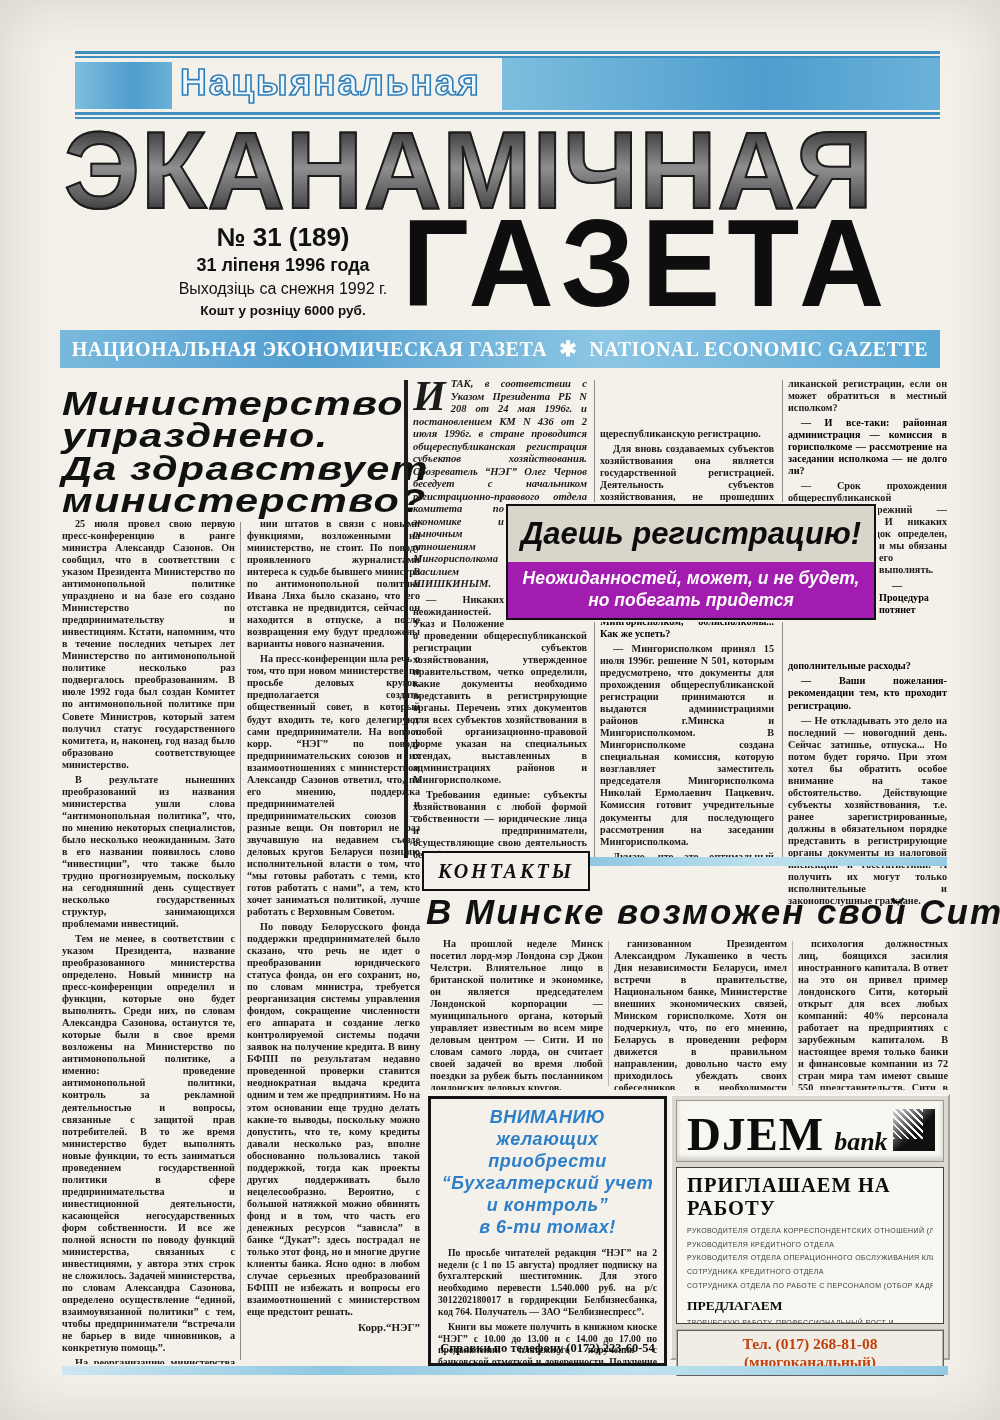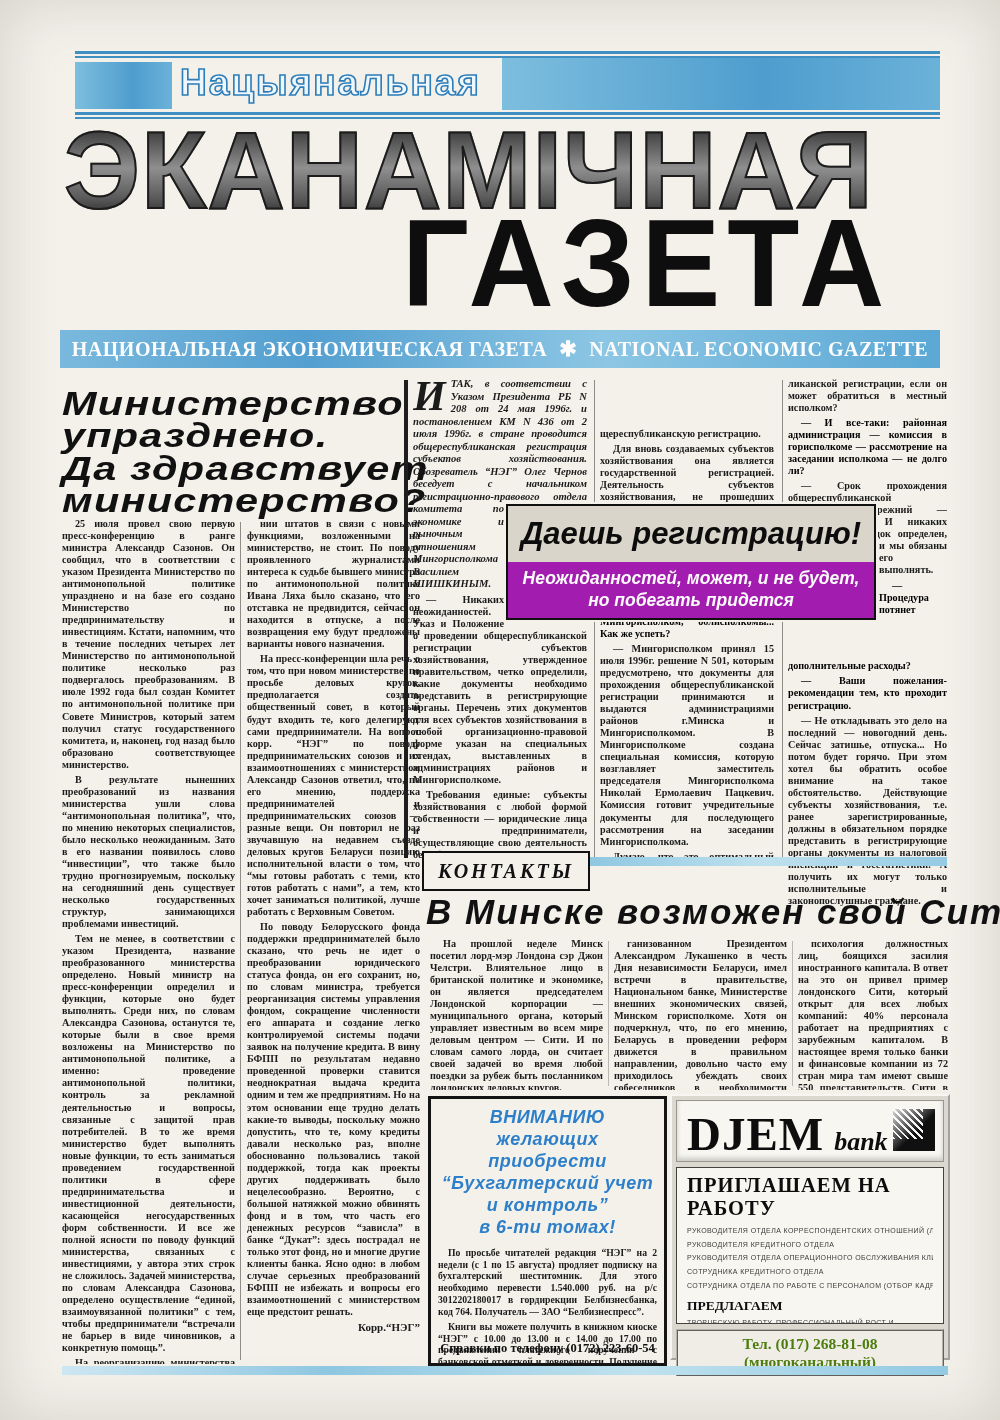--- a/index.html
+++ b/index.html
@@ -91,37 +91,43 @@
              background-size:30px 30px,100% 100%;background-repeat:no-repeat;}
   .bank-mid{background:#f7f6f1;border:1.5px solid #44423d;margin-top:5px;height:157px;padding:4px 10px;
             box-sizing:border-box;overflow:hidden;}
   .bank-title{font-weight:bold;font-size:20.5px;letter-spacing:1px;color:#0d0d0d;margin:2px 0 4px;}
   .pos-line{font-family:"Liberation Sans","DejaVu Sans",sans-serif;font-size:7px;letter-spacing:.4px;
             color:#3a3a3a;line-height:1.95;white-space:nowrap;overflow:hidden;}
   .bank-offer-title{font-weight:bold;font-size:13.5px;color:#0d0d0d;margin:6px 0 2px;}
   .bank-offer{font-family:"Liberation Sans","DejaVu Sans",sans-serif;font-size:7px;letter-spacing:.4px;
               color:#3a3a3a;line-height:1.95;}
   .bank-phone{background:#efede6;border:2px ridge #b5b2aa;margin-top:5px;text-align:center;
-              font-weight:bold;font-size:15.5px;color:#4d7c0f;padding:4px 0 3px;}
+              font-weight:bold;font-size:15.5px;color:#c2410c;padding:4px 0 3px;}
 </style>
 </head>
 <body>
 
 <div id="page">
 
   <div class="m-line" style="left:75px;top:51px;width:865px;height:2.5px;"></div>
   <div class="m-line" style="left:75px;top:56px;width:865px;height:1.5px;"></div>
   <div class="m-block" style="left:75px;top:62px;width:97px;height:47px;"></div>
   <div class="m-block" style="left:502px;top:58px;width:438px;height:52px;"></div>
   <div class="m-topword" style="left:180px;top:62px;">Нацыянальная</div>
   <div class="m-line" style="left:75px;top:112px;width:865px;height:2.5px;"></div>
   <div class="m-line" style="left:75px;top:117px;width:865px;height:1.5px;"></div>
 
   <div class="m-title1" style="left:64px;top:120px;">ЭКАНАМІЧНАЯ</div>
 
+  <div class="issue" style="left:178px;top:222px;width:210px;">
+    <div class="no">№ 31 (189)</div>
+    <div class="date">31 ліпеня 1996 года</div>
+    <div class="since">Выходзіць са снежня 1992 г.</div>
+    <div class="price">Кошт у розніцу 6000 руб.</div>
+  </div>
   <div class="m-title2" style="left:402px;top:207px;">ГАЗЕТА</div>
 
   <div class="banner" style="left:60px;top:330px;width:880px;height:38px;">
     <span>НАЦИОНАЛЬНАЯ ЭКОНОМИЧЕСКАЯ ГАЗЕТА</span>
     <span class="star">✱</span>
     <span>NATIONAL ECONOMIC GAZETTE</span>
   </div>
 
   <div class="headline hl-min" style="left:62px;top:388px;width:350px;">
     <div>

